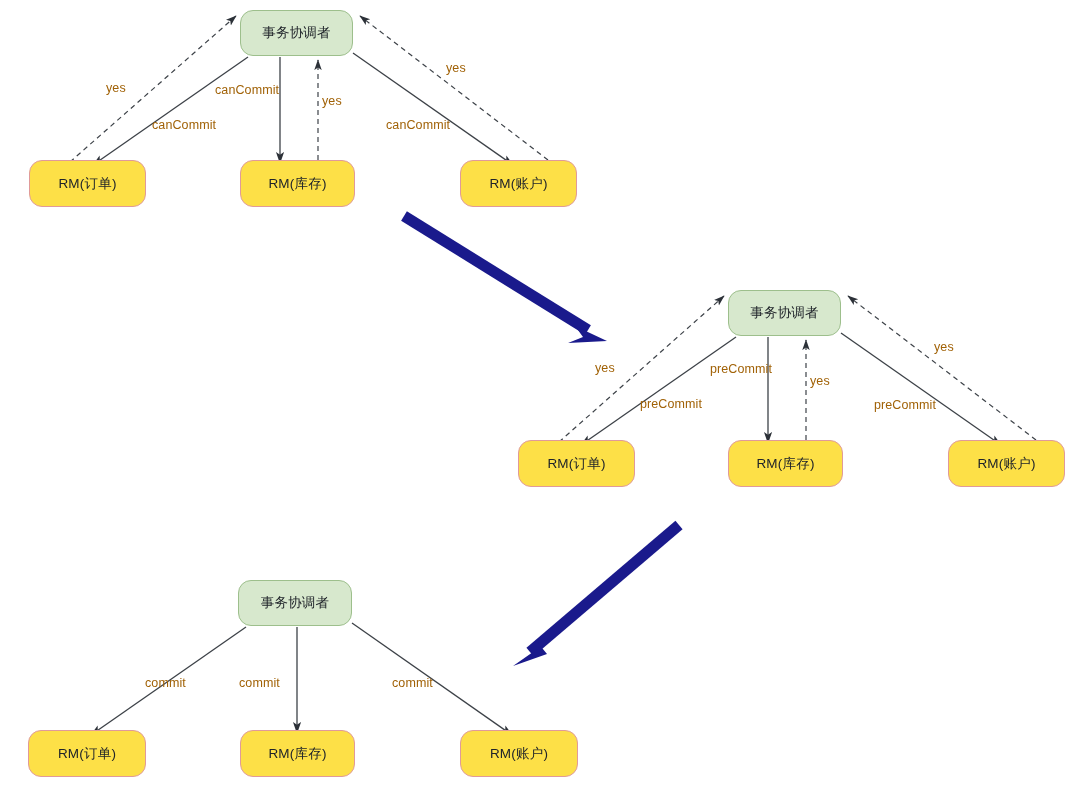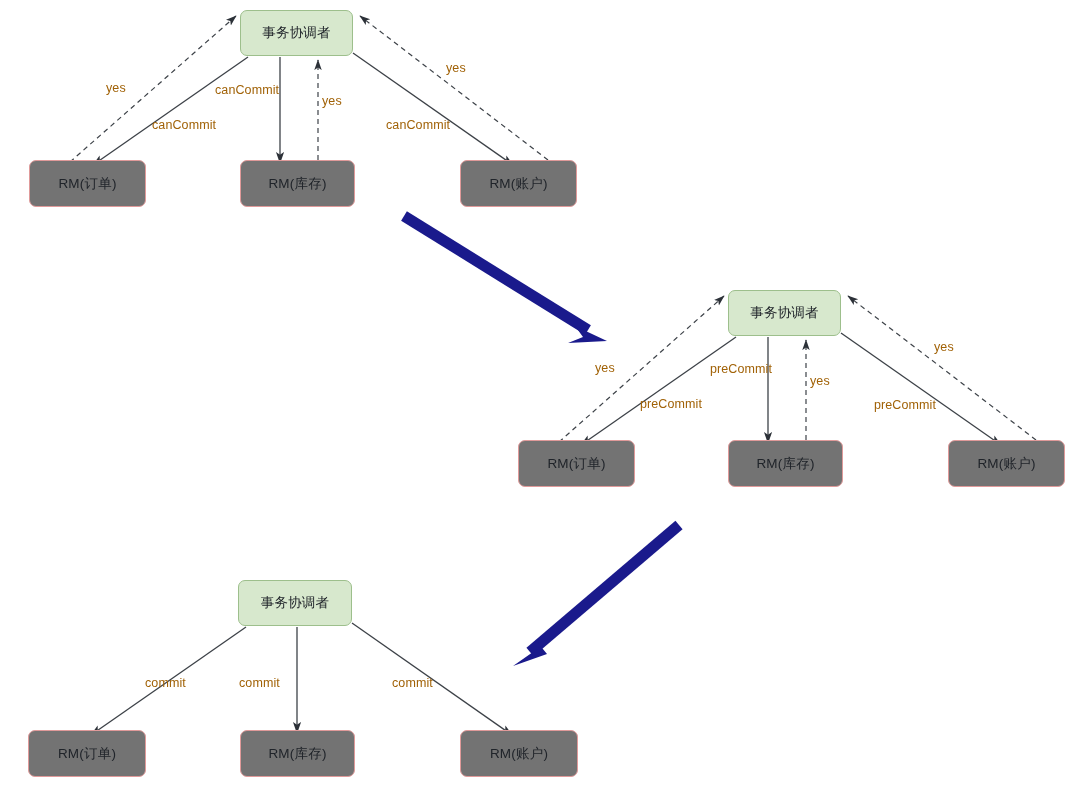--- a/index.html
+++ b/index.html
@@ -24,33 +24,33 @@
     width: 1080px;
     height: 790px;
     pointer-events: none;
   }
   .node {
     position: absolute;
     box-sizing: border-box;
     display: flex;
     align-items: center;
     justify-content: center;
-    border-radius: 7px;
+    border-radius: 13px;
     font-size: 13.5px;
     line-height: 1;
     letter-spacing: 0.2px;
     color: #20242a;
     white-space: nowrap;
   }
   .node.coordinator {
     background: #d7e8cd;
     border: 1.2px solid #9dbf8c;
   }
   .node.rm {
-    background: #737373;
+    background: #fde047;
     border: 1.2px solid #e09a9a;
   }
   .edge-label {
     position: absolute;
     font-size: 12.5px;
     line-height: 1;
     color: #a16207;
     white-space: nowrap;
     letter-spacing: 0.1px;
   }

